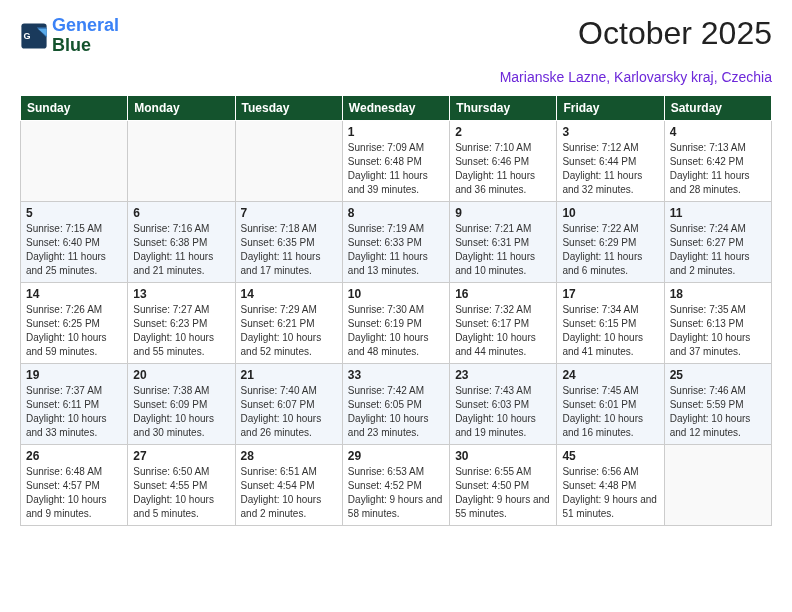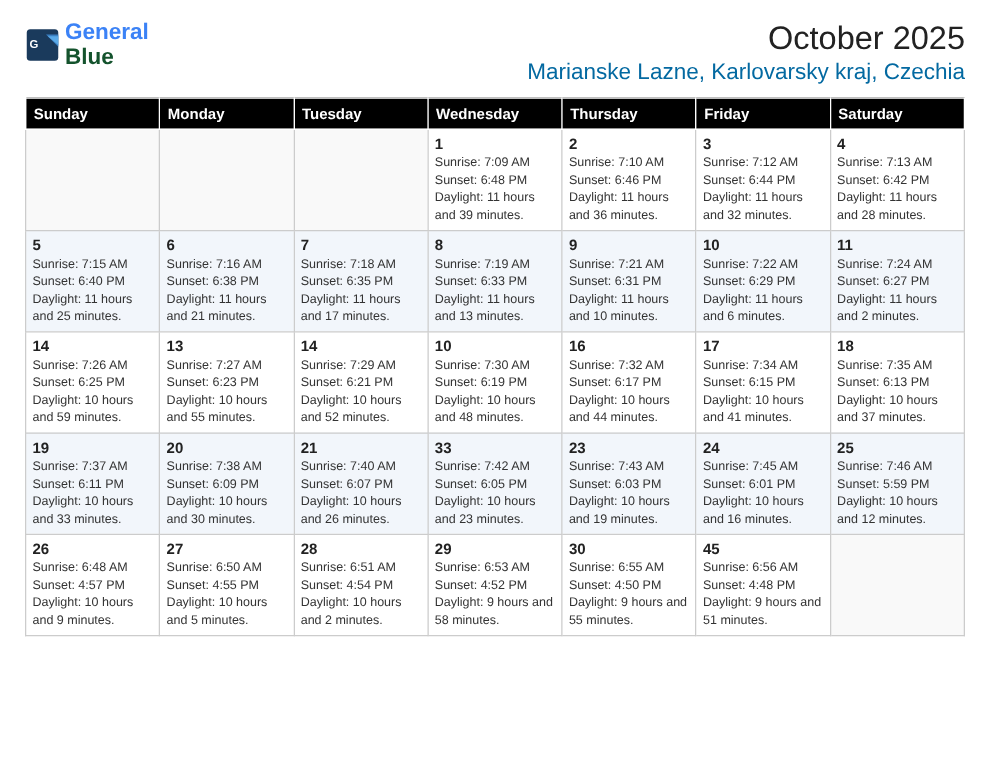--- a/index.html
+++ b/index.html
@@ -37,29 +37,29 @@
     }
     .logo-icon {
       width: 28px;
       height: 28px;
       margin-right: 4px;
     }
     .title-block {
       text-align: right;
     }
     .month-title {
-      font-size: 26px;
+      font-size: 32px;
       font-weight: 300;
       color: #222;
       line-height: 1.1;
     }
     .location-title {
-      font-size: 18px;
-      color: #0369a1;
-      margin-top: 2px;
+      font-size: 14px;
+      color: #6d28d9;
+      margin-top: 18px;
     }
     .calendar {
       width: 100%;
       border-collapse: collapse;
       font-size: 10.5px;
     }
     .calendar th {
       background: #3a7fc1;
       color: #fff;
       text-align: left;
@@ -77,21 +77,21 @@
       background: #fff;
     }
     .calendar tr:nth-child(even) td {
       background: #f2f6fb;
     }
     .calendar tr:nth-child(odd) td {
       background: #fff;
     }
     
     .calendar thead tr td, .calendar thead tr th {
-      background: #000000;
+      background: #14532d;
     }
     .day-number {
       font-weight: bold;
       font-size: 12px;
       color: #222;
       display: block;
       margin-bottom: 2px;
     }
     .day-info {
       color: #333;

